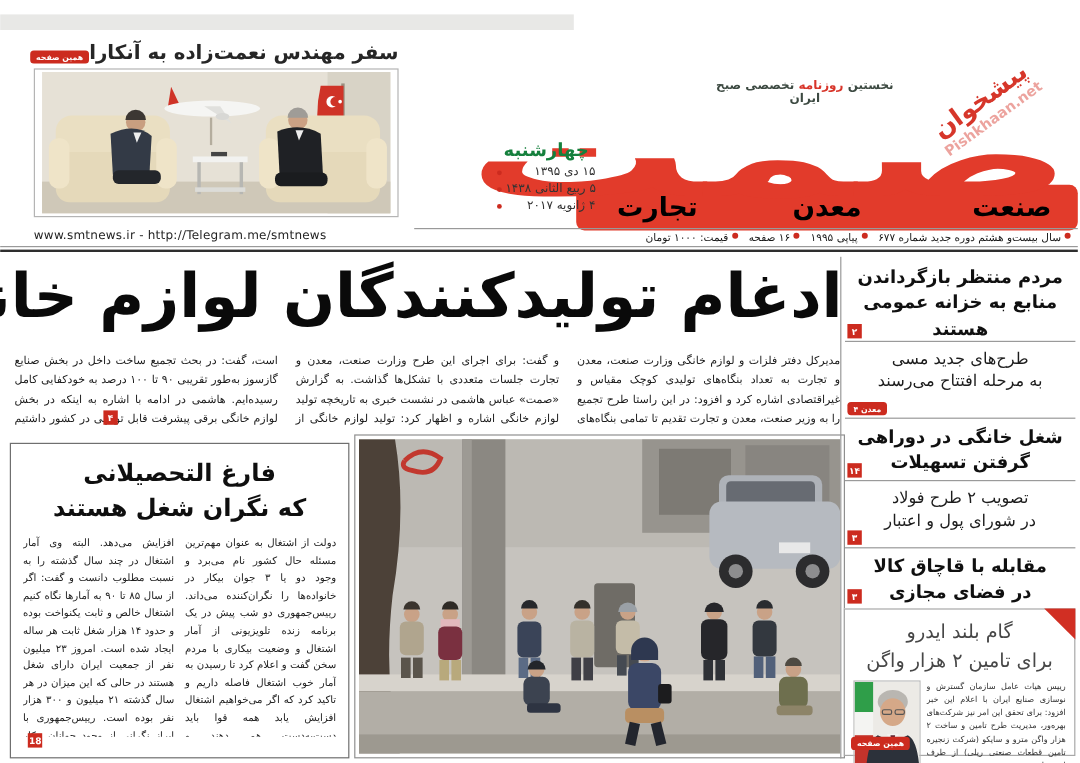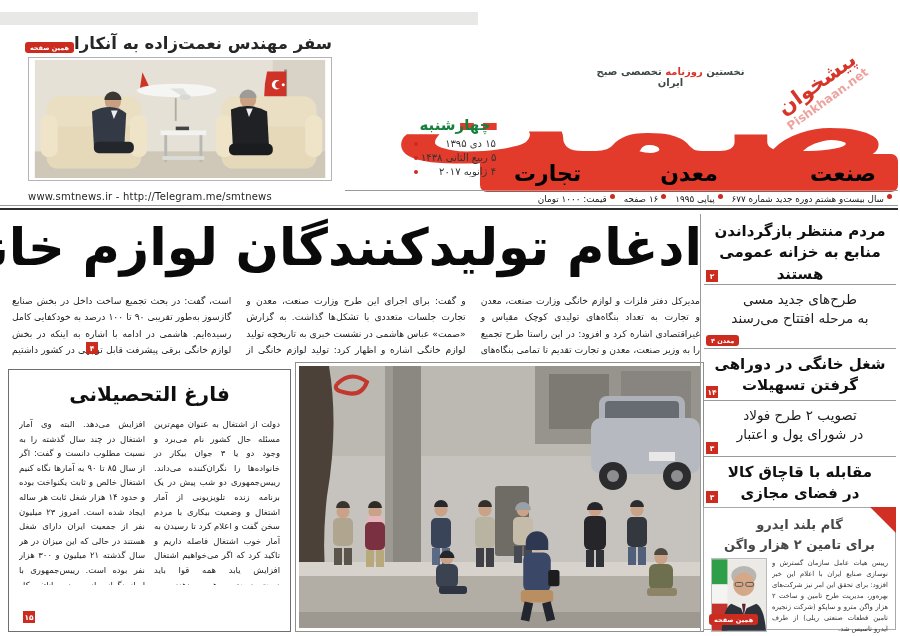--- a/index.html
+++ b/index.html
@@ -70,21 +70,21 @@
   .sb-item{position:relative;border-bottom:1px solid #9a9a9a;overflow:hidden;padding-top:5px}
   .sb-item.last{border-bottom:none}
   .sb-title{text-align:center;color:#101010;line-height:1.42}
   .sb-item.bold .sb-title{font-weight:bold;font-size:15px}
   .sb-item.light .sb-title{font-weight:normal;font-size:13.5px;color:#1c1c1c}
   .sb-badge{position:absolute;left:2px;bottom:2px;z-index:2}
 
   
   #idro{left:703px;top:507px;width:193px;height:123px;border:1px solid #a8a8a8;background:#fff;padding:7px 7px 4px}
   #idro .corner{position:absolute;top:-1px;right:-1px;width:0;height:0;border-top:26px solid #d12f23;border-left:26px solid transparent}
-  #idro .t{text-align:center;font-size:13px;font-weight:bold;color:#474747;line-height:1.5}
+  #idro .t{text-align:center;font-size:16px;font-weight:normal;color:#474747;line-height:1.5}
   #idro .row{display:flex;gap:5px;margin-top:4px}
   #idro .txt{flex:1;font-size:6.8px;line-height:1.62;text-align:justify;color:#333;overflow:hidden}
   #idro .photo{width:56px;height:74px;border:1px solid #bbb;flex:none}
   #idro .bdg{position:absolute;left:5px;bottom:4px}
 </style>
 </head>
 <body>
 
 <div id="page">
 
@@ -306,25 +306,26 @@
         <rect x="-13" y="-24" width="26" height="10" rx="3" fill="#b98f62"></rect>
         <rect x="9" y="-40" width="9" height="13" rx="2" fill="#1c1c1e"></rect>
         <rect x="-10" y="-14" width="7" height="15" fill="#23262e" transform="rotate(12 -6 -14)"></rect>
         <rect x="4" y="-14" width="7" height="15" fill="#23262e" transform="rotate(-14 7 -14)"></rect>
       </g>
     </svg>
   </div>
 
   <div id="empbox" class="abs">
     <div class="t">فارغ التحصیلانی</div>
+    <div class="t">که نگران شغل هستند</div>
     <div class="cols">
       <div class="col">دولت از اشتغال به عنوان مهم‌ترین مسئله حال کشور نام می‌برد و وجود دو یا ۳ جوان بیکار در خانواده‌ها را نگران‌کننده می‌داند. رییس‌جمهوری دو شب پیش در یک برنامه زنده تلویزیونی از آمار اشتغال و وضعیت بیکاری با مردم سخن گفت و اعلام کرد تا رسیدن به آمار خوب اشتغال فاصله داریم و تاکید کرد که اگر می‌خواهیم اشتغال افزایش یابد همه قوا باید دست‌به‌دست هم دهند و سرمایه‌گذاری خارجی برای ایجاد اشتغال شود. روحانی با تایید افزایش تعداد دانشجویان دانشگاهی و فارغ‌التحصیلان گفت: جمعیت محصل دانشگاهی از دو میلیون و ۲۰۰ هزار نفر در سال گذشته به ۴ میلیون و ۸۰۰ هزار نفر در سال جاری رسیده و روز به روز به آن</div>
       <div class="col">افزایش می‌دهد. البته وی آمار اشتغال در چند سال گذشته را به نسبت مطلوب دانست و گفت: اگر از سال ۸۵ تا ۹۰ به آمارها نگاه کنیم اشتغال خالص و ثابت یکنواخت بوده و حدود ۱۴ هزار شغل ثابت هر ساله ایجاد شده است. امروز ۲۳ میلیون نفر از جمعیت ایران دارای شغل هستند در حالی که این میزان در هر سال گذشته ۲۱ میلیون و ۳۰۰ هزار نفر بوده است. رییس‌جمهوری با ابراز نگرانی از وجود جوانان بیکار در خانواده‌ها که توان مالی برای ازدواج و شروع زندگی ندارند، افزود: ضرورت این مساله حیاتی ایجاب می‌کند که برای افزایش اشتغال برنامه مشخصی تدوین کنیم.</div>
     </div>
-    <span class="badge-sq bdg">۱۵</span>
+    <span class="badge-sq bdg">18</span>
   </div>
 
   <div id="sbline" class="abs"></div>
   <div id="sidebar" class="abs">
     <div class="sb-item bold" style="height:69px">
       <div class="sb-title">مردم منتظر بازگرداندن</div>
       <div class="sb-title">منابع به خزانه عمومی هستند</div>
       <span class="badge-sq sb-badge">۲</span>
     </div>
     <div class="sb-item light" style="height:64px">

